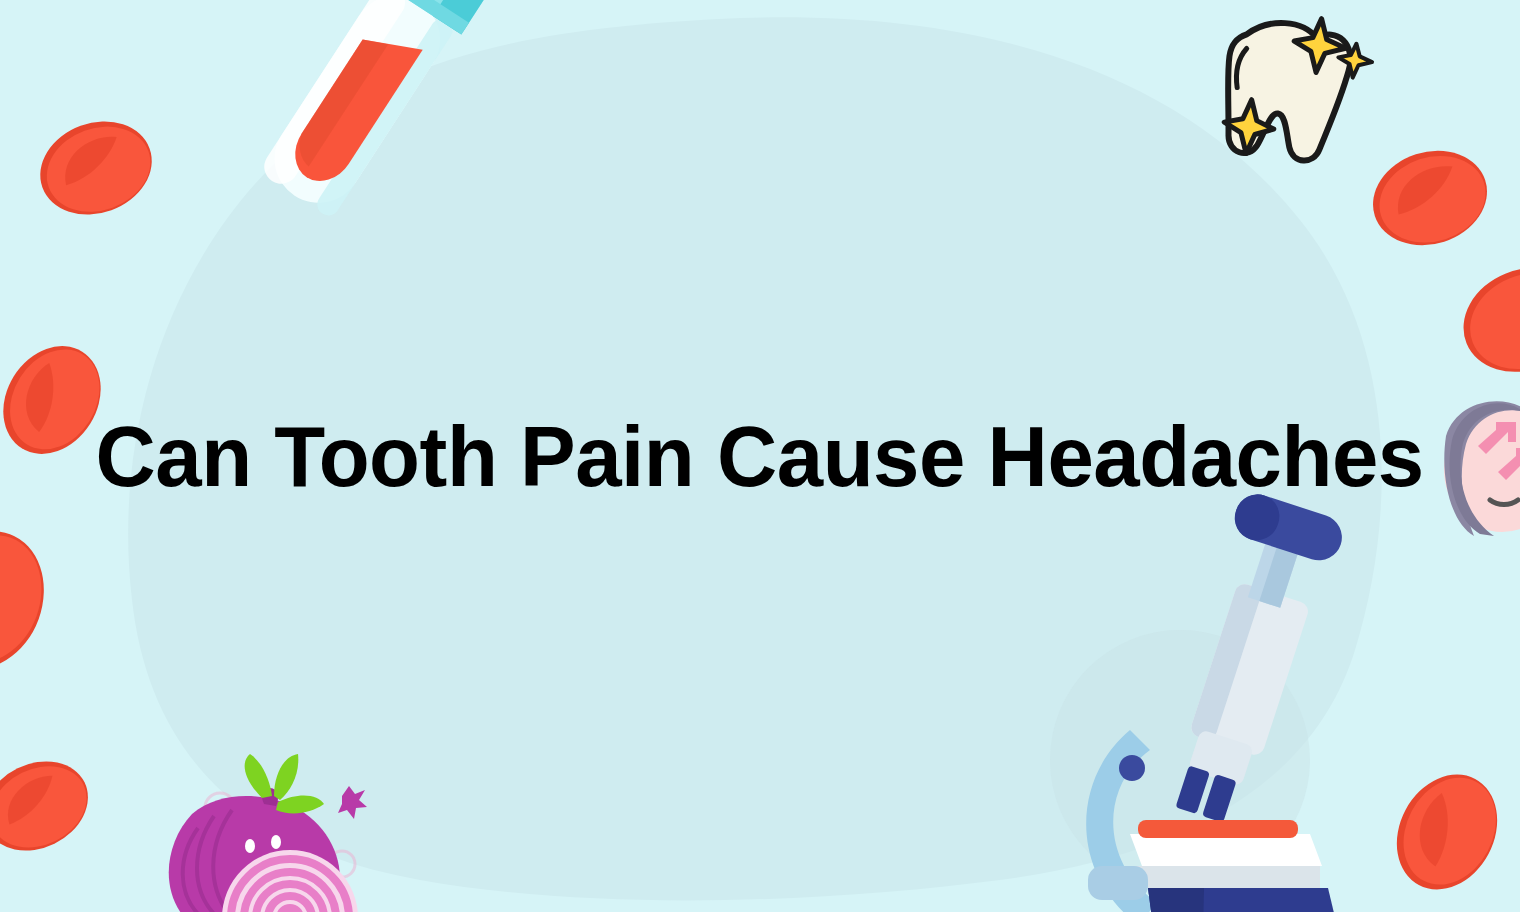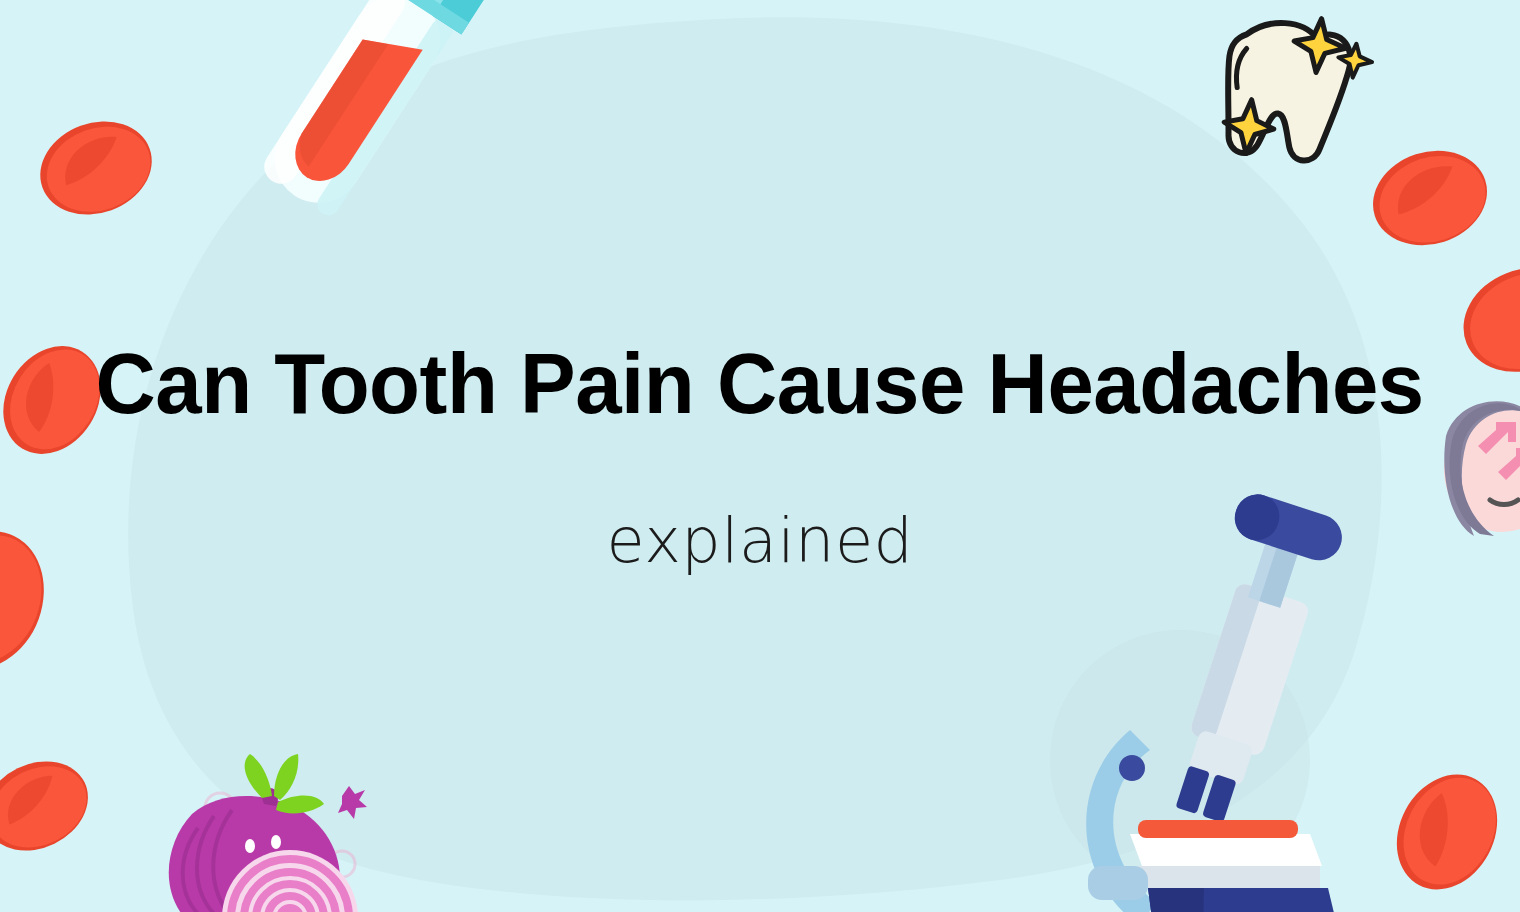--- a/index.html
+++ b/index.html
@@ -242,16 +242,15 @@
 
         <path d="M -52 98 L 128 98 L 150 190 L -40 190 Z" fill="#2e3c8f"></path>
         <path d="M -52 98 L 4 98 L 2 190 L -40 190 Z" fill="#27347d"></path>
       </g>
 
     </g>
   </svg>
 
   <div id="text-block">
     <h1 id="title">Can Tooth Pain Cause Headaches</h1>
-    <div id="subtitle">explained</div>
   </div>
 
 </div>
 
 </body></html>

